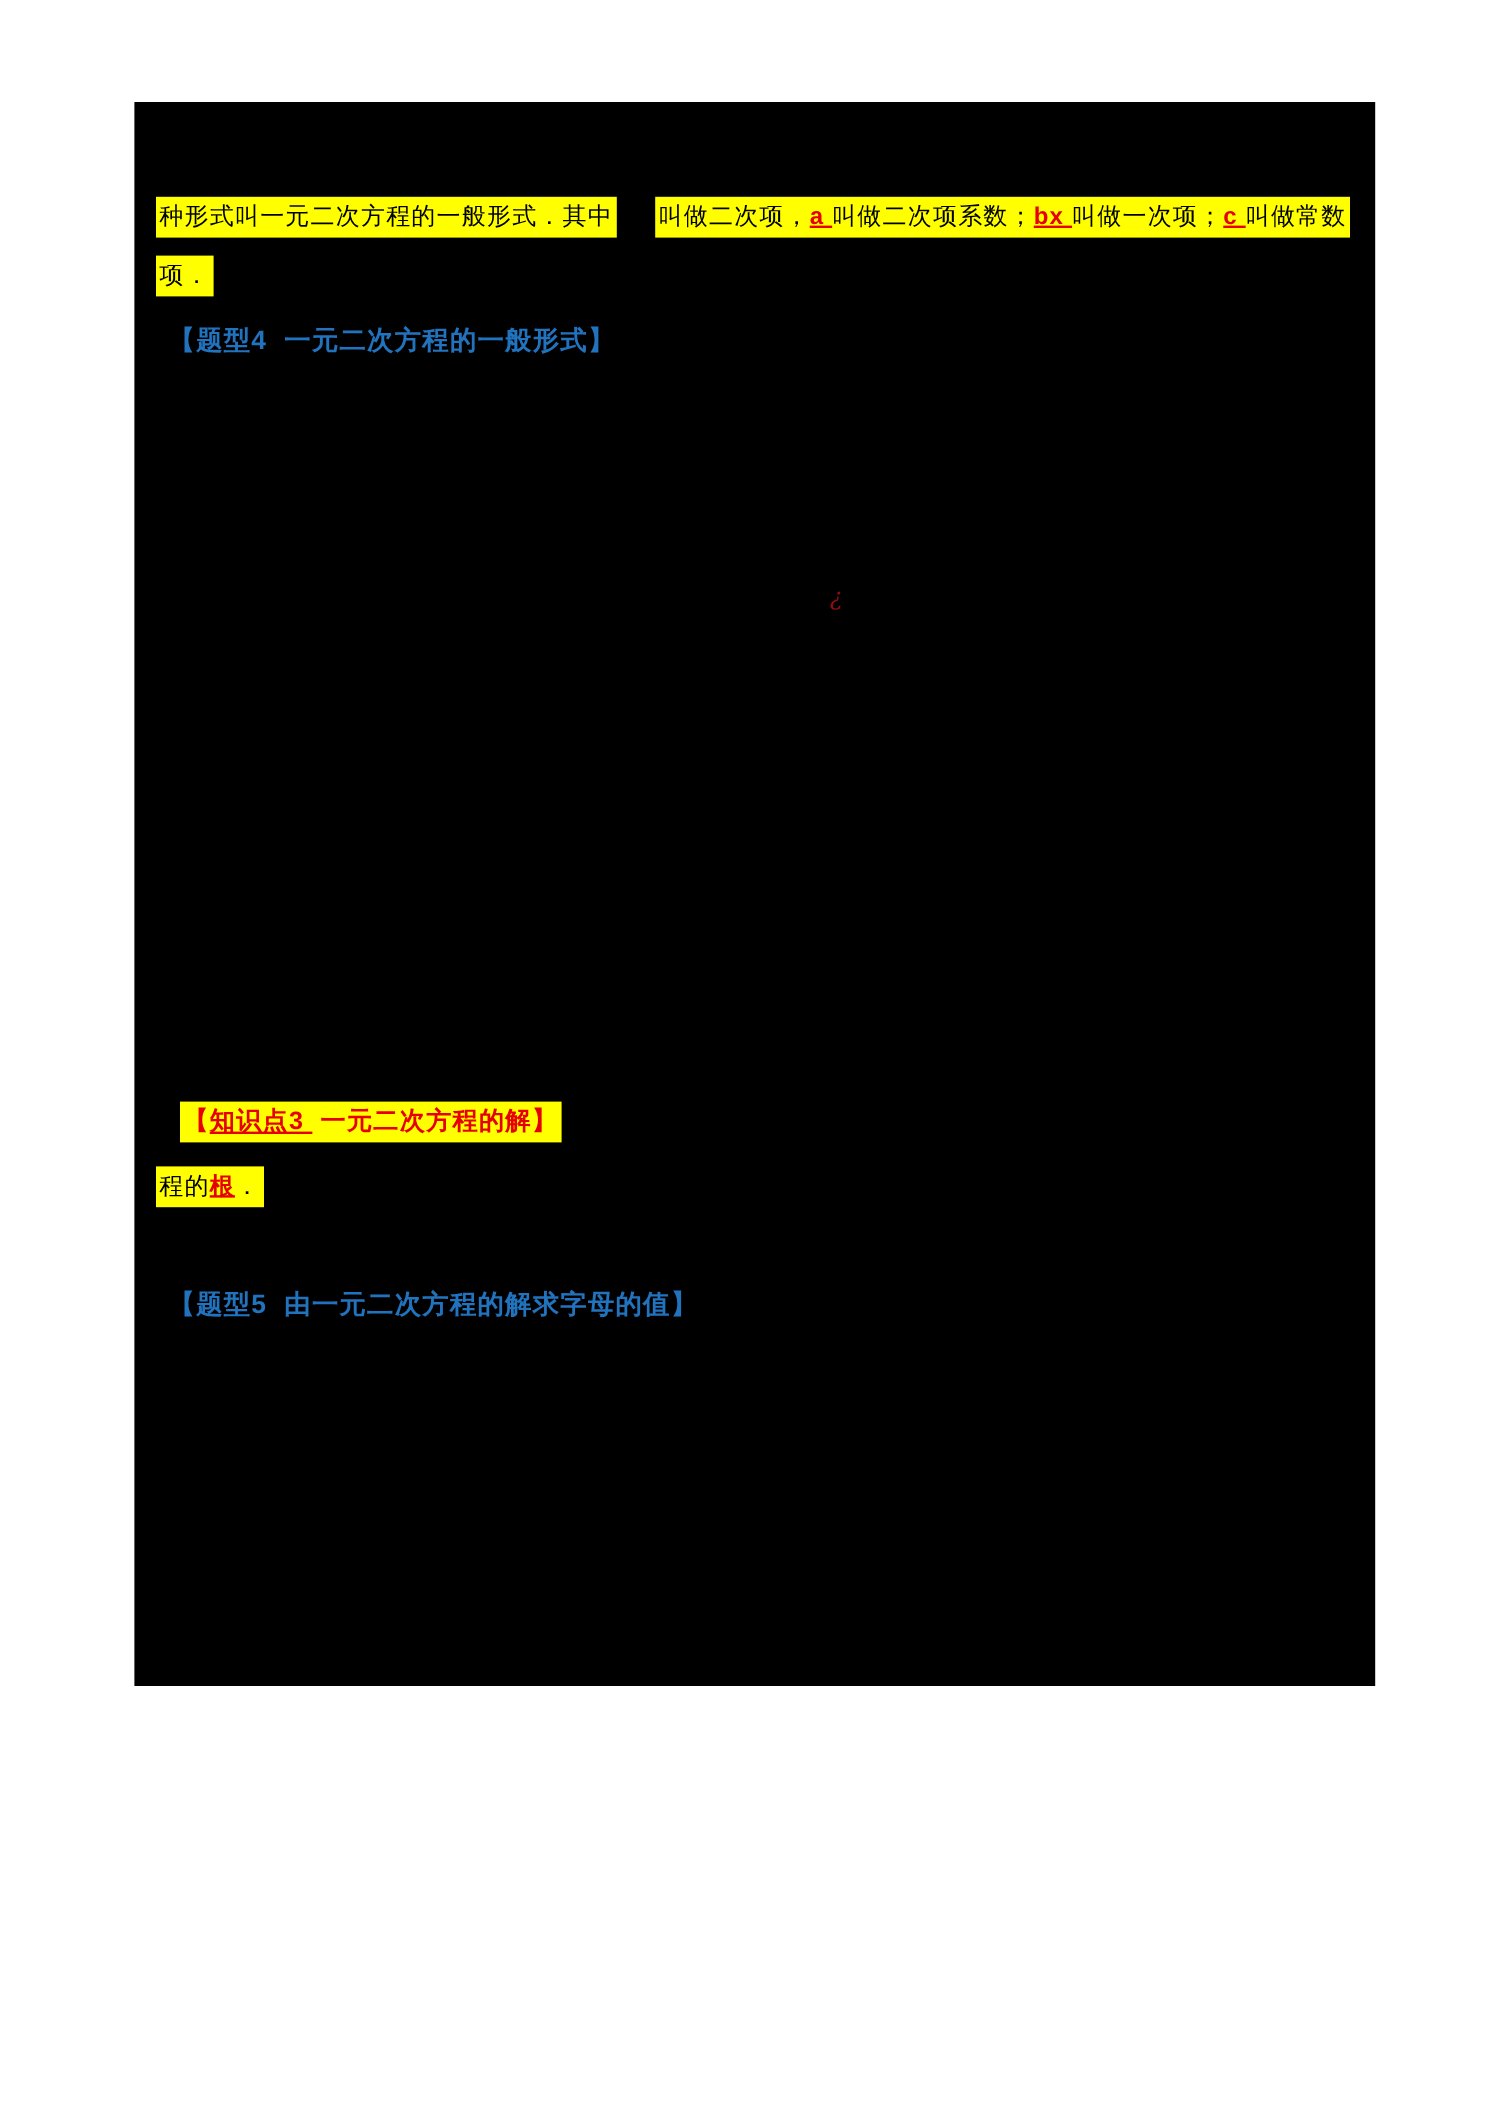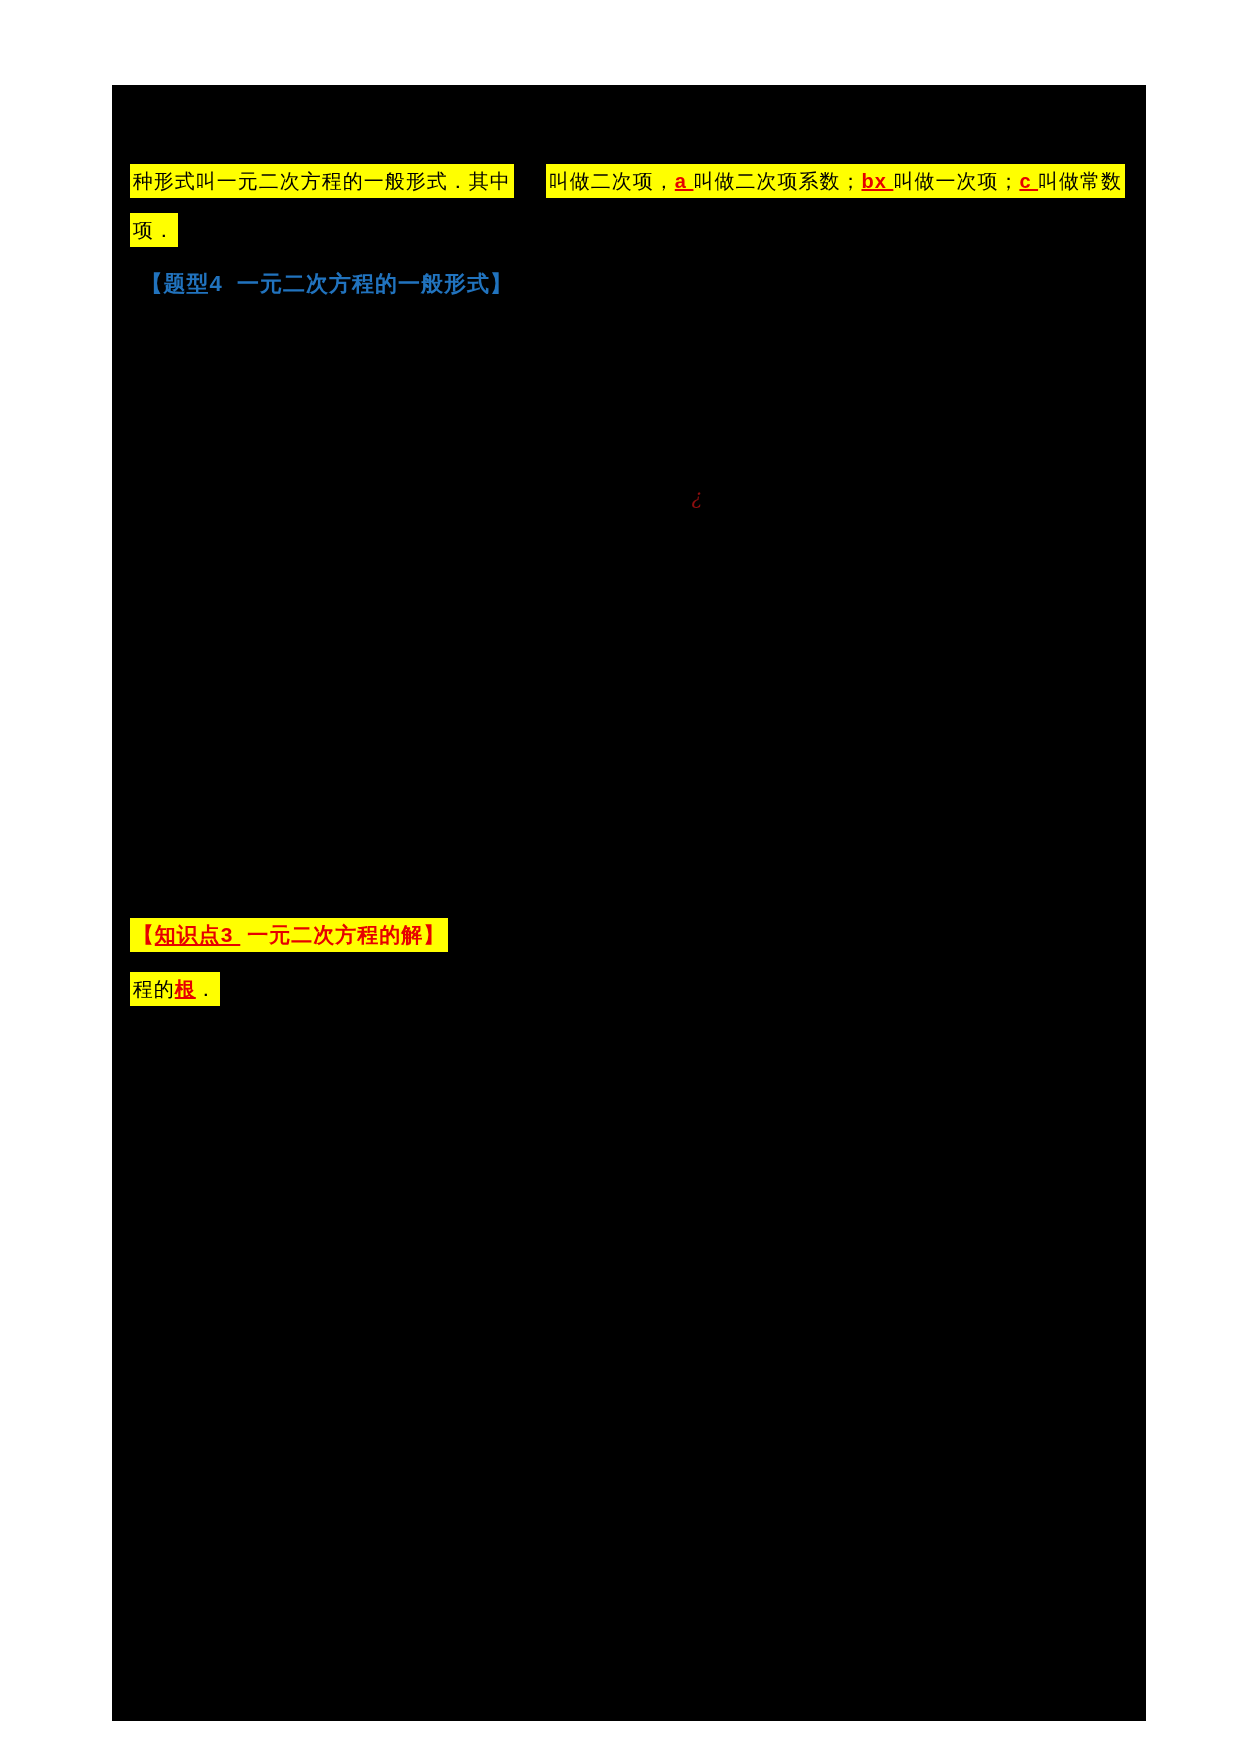--- a/index.html
+++ b/index.html
@@ -5,21 +5,21 @@
   html,body{margin:0;padding:0;}
   body{
     width:1240px;height:1754px;
     background:#ffffff;
     font-family:"Liberation Sans",sans-serif;
     position:relative;
     overflow:hidden;
   }
   .canvas{
     position:absolute;left:112px;top:85px;
-    width:1034px;height:1636px;
+    width:1034px;height:1320px;
     background:#000000;
     text-decoration:underline;
   }
   .abs{position:absolute;left:0;white-space:pre;}
   .hl{
     background:#ffff00;color:#000000;
     font-size:20px;line-height:26px;letter-spacing:1px;
     padding:4px 3px;display:inline-block;vertical-align:top;
   }
   .em{color:#e60000;font-weight:700;text-decoration:underline;}
@@ -50,23 +50,26 @@
   </div>
 
   <div class="abs blue-h" style="top:157px;">
     <span>【题型4  一元二次方程的一般形式】</span>
   </div>
 
   <div class="abs mark" style="left:554px;top:376px;">
     <span>¿</span>
   </div>
 
-  <div class="abs" style="top:815px;">
+  <div class="abs" style="top:815px;padding-left:20px;">
     <span class="hl kp-text"><span>【</span><span class="kp-u">知识点3 </span><span> 一元二次方程的解】</span></span>
   </div>
 
 
   <div class="abs" style="top:869px;">
     <span class="hl"><span>程的</span><span class="em">根</span><span>．</span></span>
   </div>
 
+  <div class="abs blue-h" style="top:960px;">
+    <span>【题型5  由一元二次方程的解求字母的值】</span>
+  </div>
 
 </div>
 
 </body></html>

